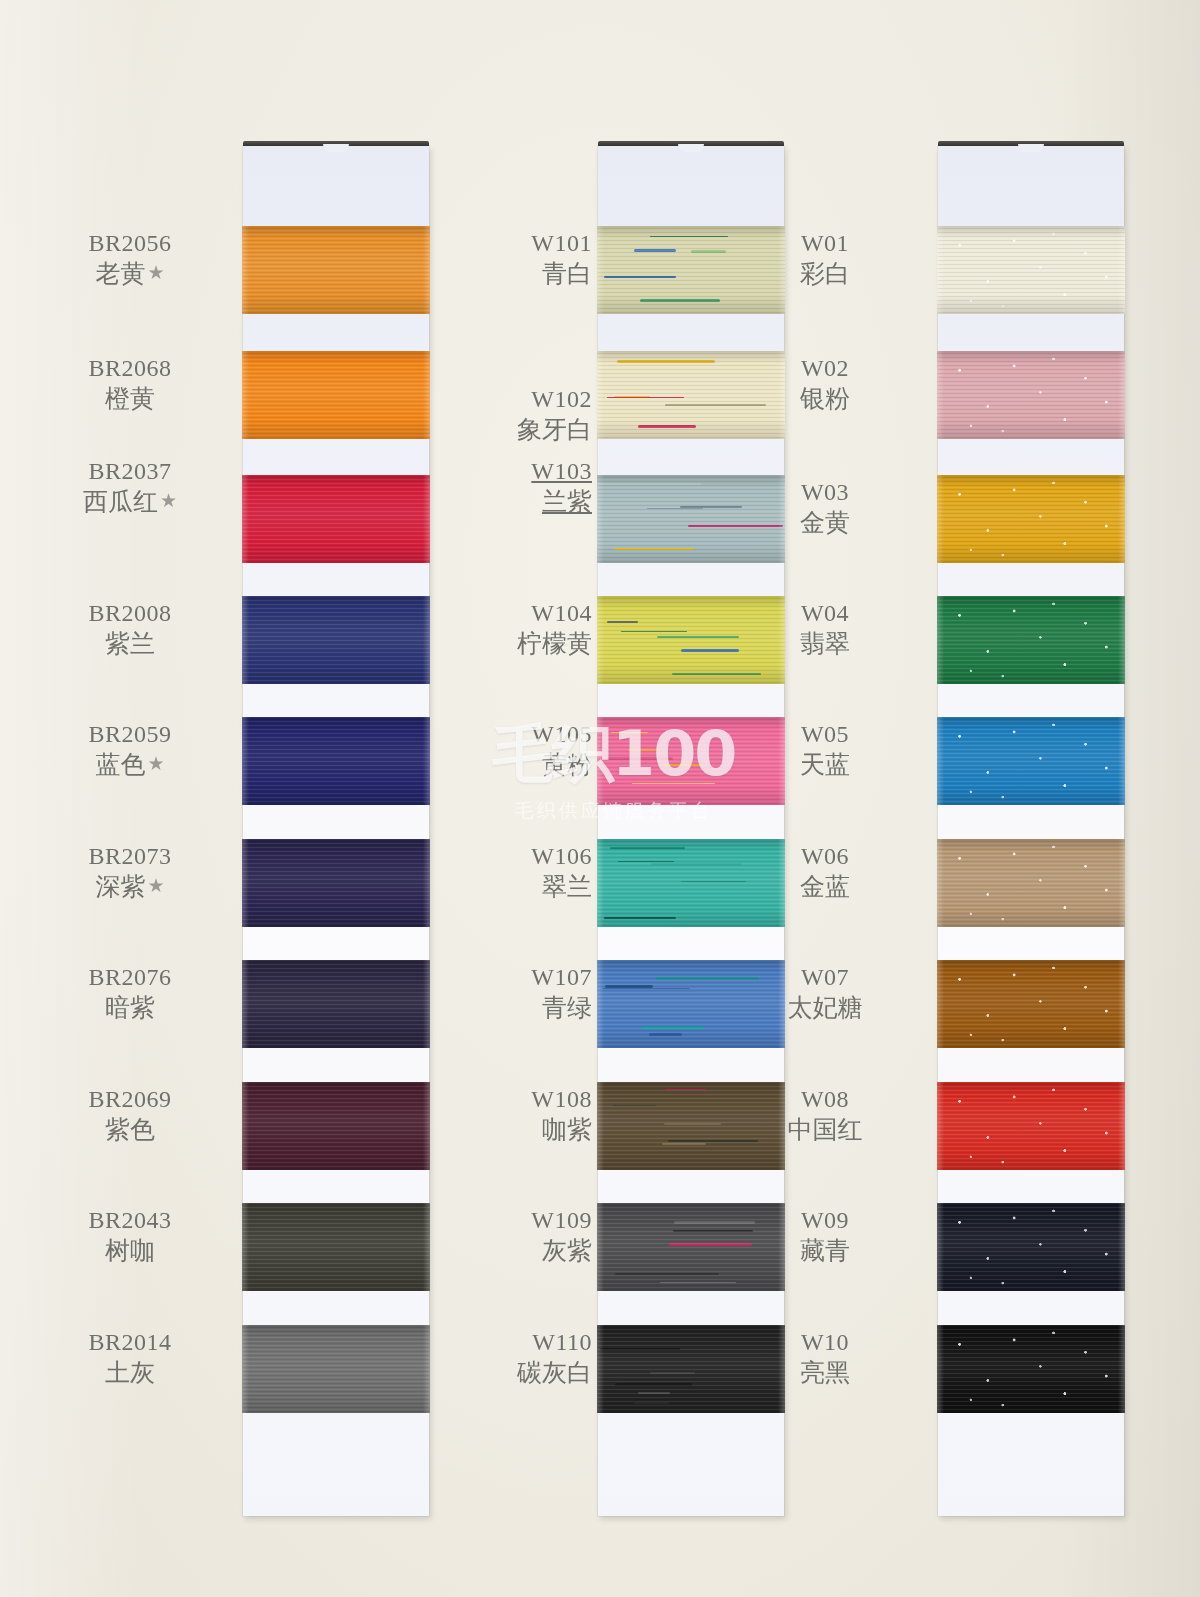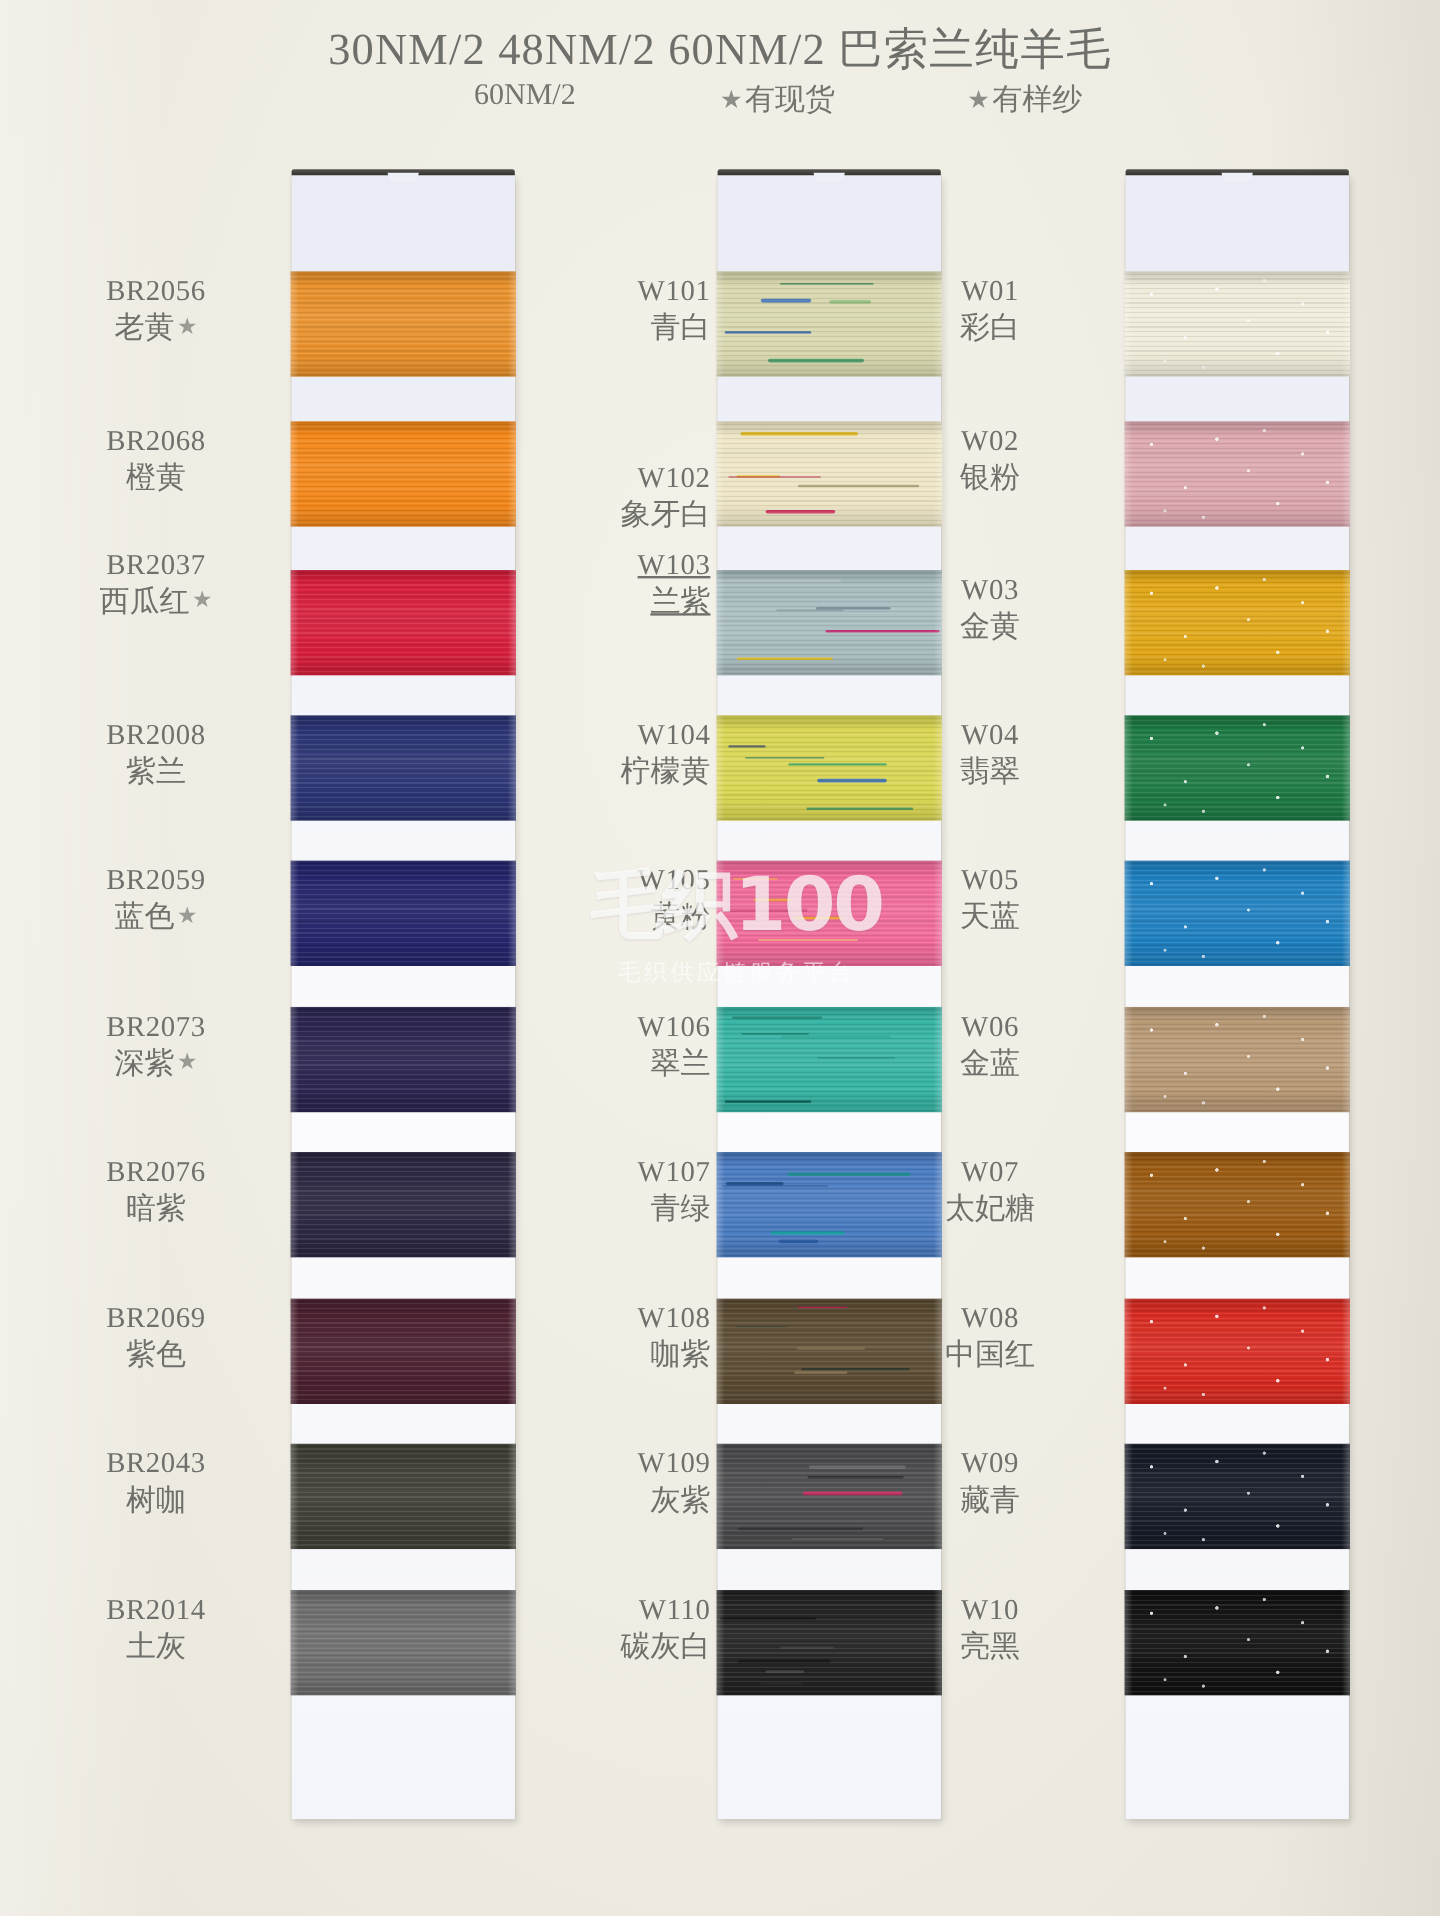--- a/index.html
+++ b/index.html
@@ -158,31 +158,21 @@
     white-space:nowrap;margin-top:2px;text-align:center;
   }
 </style>
 </head>
 <body>
 
 <div class="paper-bg"></div>
 
 <div class="sheet">
 
-  <div class="title">30NM/2 48NM/2 60NM/2 巴索兰纯羊毛</div>
-
-  <div class="subrow">
-    <div class="sub sub-a">60NM/2</div>
-    <div class="sub sub-b">
-      <span class="star-glyph">★</span><span>有现货</span>
-    </div>
-    <div class="sub sub-c">
-      <span class="star-glyph">★</span><span>有样纱</span>
-    </div>
-  </div>
+
 
   <div class="card card-0"></div>
   <div class="card card-1"></div>
   <div class="card card-2"></div>
 
   <div id="swatch-layer">
       <div class="swatch" style="left: 242px; top: 226px; height: 88px;">
         <div class="base" style="background: rgb(232, 144, 43);"></div>
         <div class="threads"></div>
         <div class="shade"></div>

